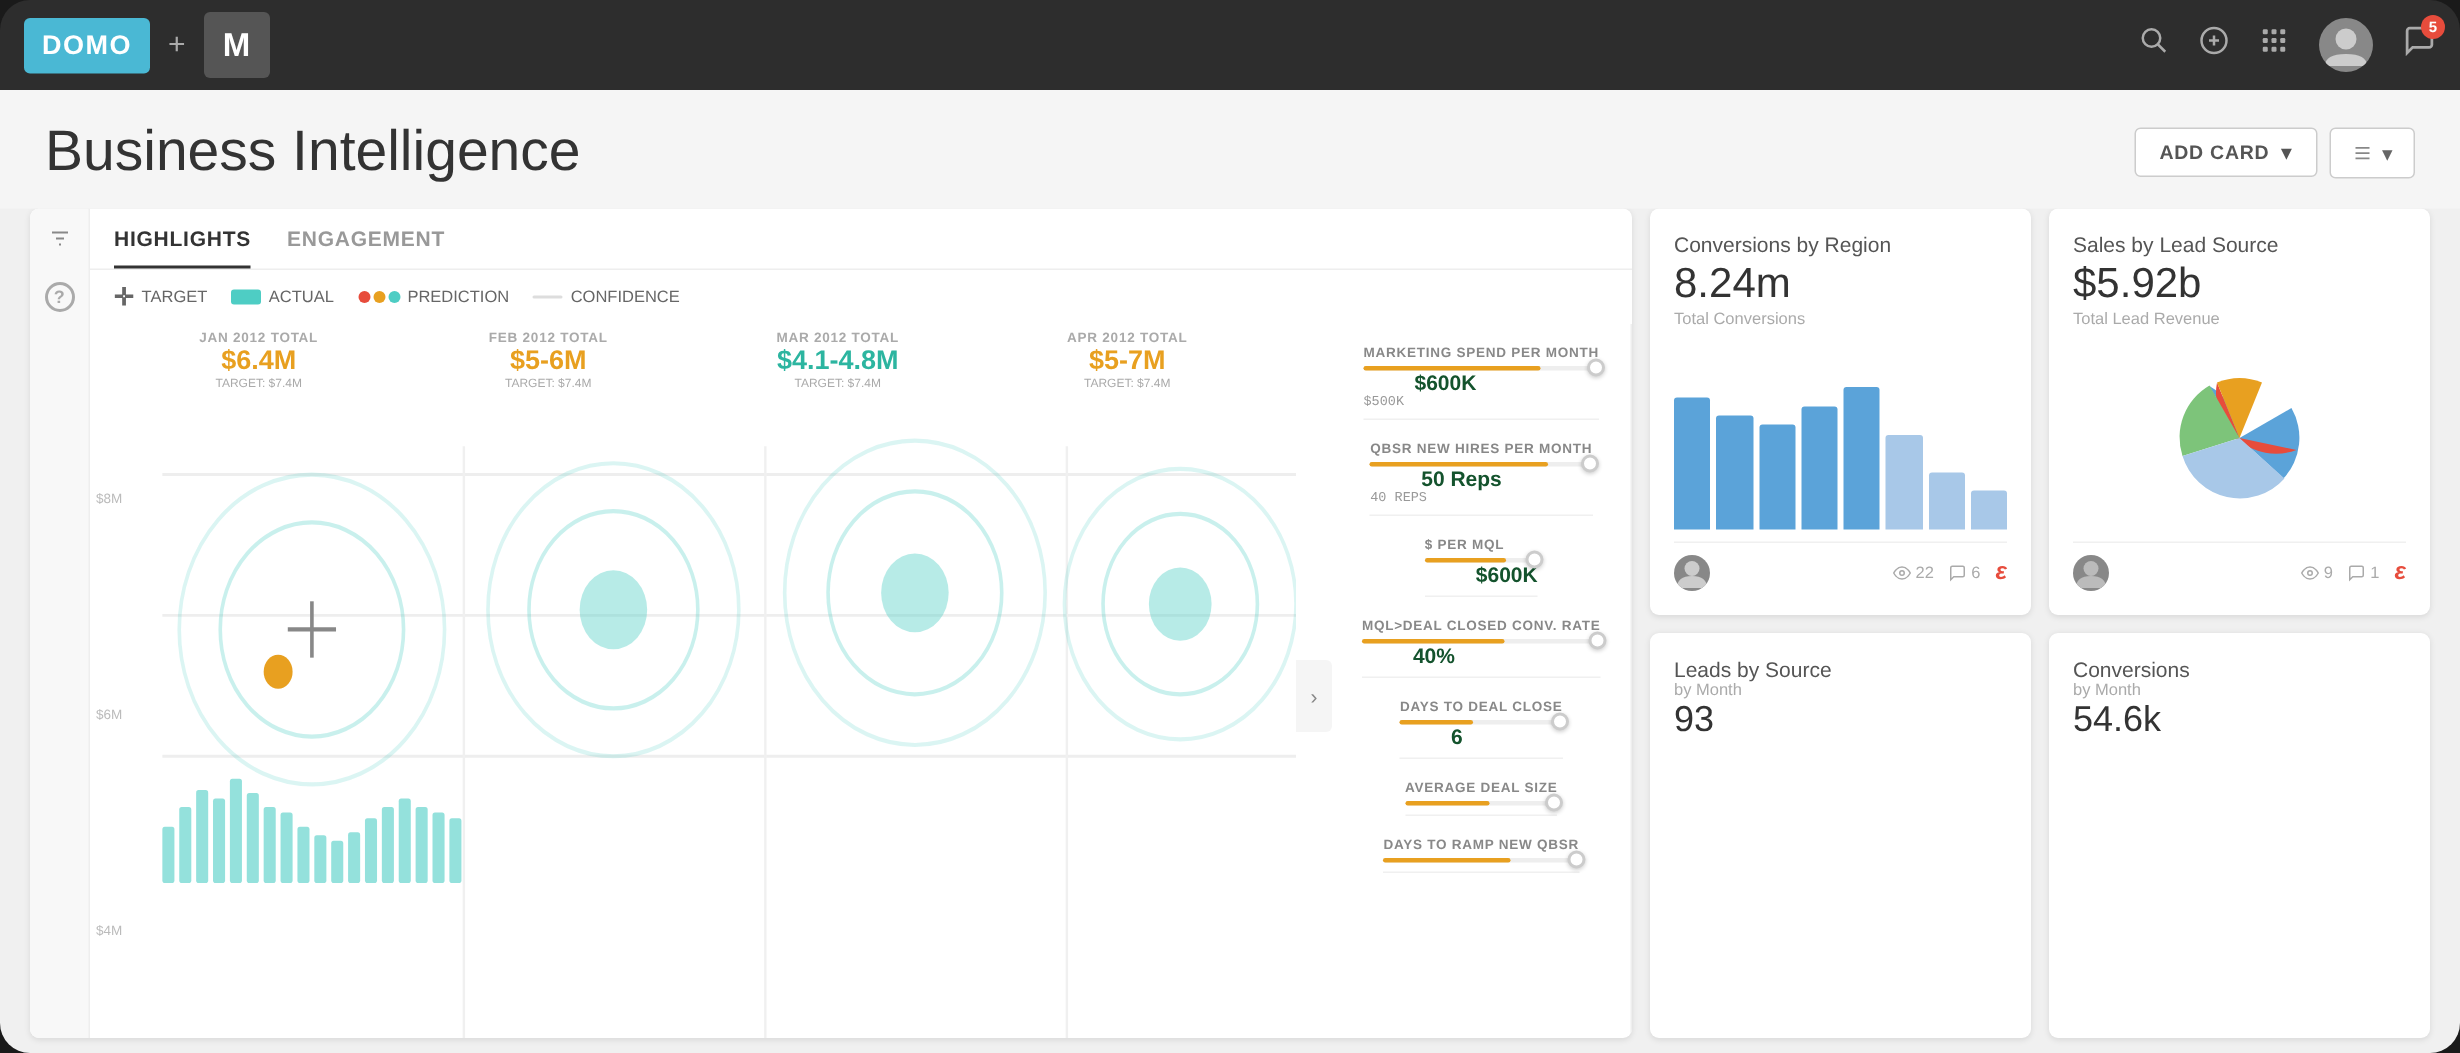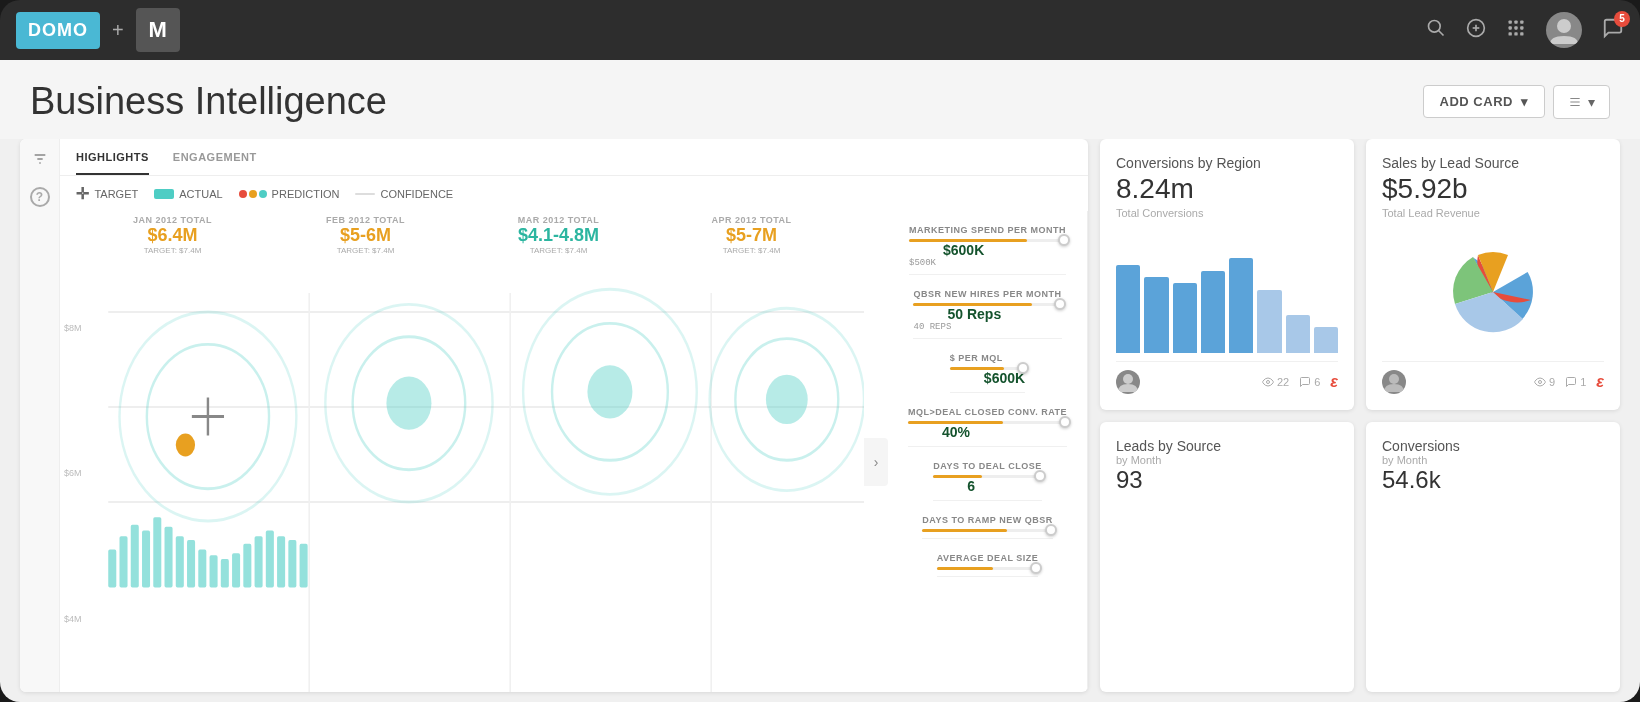--- a/index.html
+++ b/index.html
@@ -192,21 +192,21 @@
     }
 
     .card-tabs {
       display: flex;
       padding: 0 16px;
       border-bottom: 1px solid #eee;
       gap: 24px;
     }
     .card-tab {
       padding: 12px 0 10px;
-      font-size: 11px;
+      font-size: 14px;
       font-weight: bold;
       color: #999;
       cursor: pointer;
       border-bottom: 2px solid transparent;
       letter-spacing: 0.5px;
     }
     .card-tab.active {
       color: #333;
       border-bottom-color: #333;
     }
@@ -725,33 +725,33 @@
                 <div class="metric-label">DAYS TO DEAL CLOSE</div>
                 <div class="metric-slider-row">
                   <div class="metric-slider">
                     <div class="metric-slider-fill" style="width:45%"></div>
                     <div class="metric-slider-thumb"></div>
                   </div>
                 </div>
                 <div class="metric-value">6</div>
               </div>
               <div class="metric-block">
+                <div class="metric-label">AVERAGE DEAL SIZE</div>
+                <div class="metric-slider-row">
+                  <div class="metric-slider">
+                    <div class="metric-slider-fill" style="width:55%"></div>
+                    <div class="metric-slider-thumb"></div>
+                  </div>
+                </div>
+              </div>
+              <div class="metric-block">
                 <div class="metric-label">DAYS TO RAMP NEW QBSR</div>
                 <div class="metric-slider-row">
                   <div class="metric-slider">
                     <div class="metric-slider-fill" style="width:65%"></div>
-                    <div class="metric-slider-thumb"></div>
-                  </div>
-                </div>
-              </div>
-              <div class="metric-block">
-                <div class="metric-label">AVERAGE DEAL SIZE</div>
-                <div class="metric-slider-row">
-                  <div class="metric-slider">
-                    <div class="metric-slider-fill" style="width:55%"></div>
                     <div class="metric-slider-thumb"></div>
                   </div>
                 </div>
               </div>
             </div>
           </div>
         </div>
       </div>
     </div>
 

